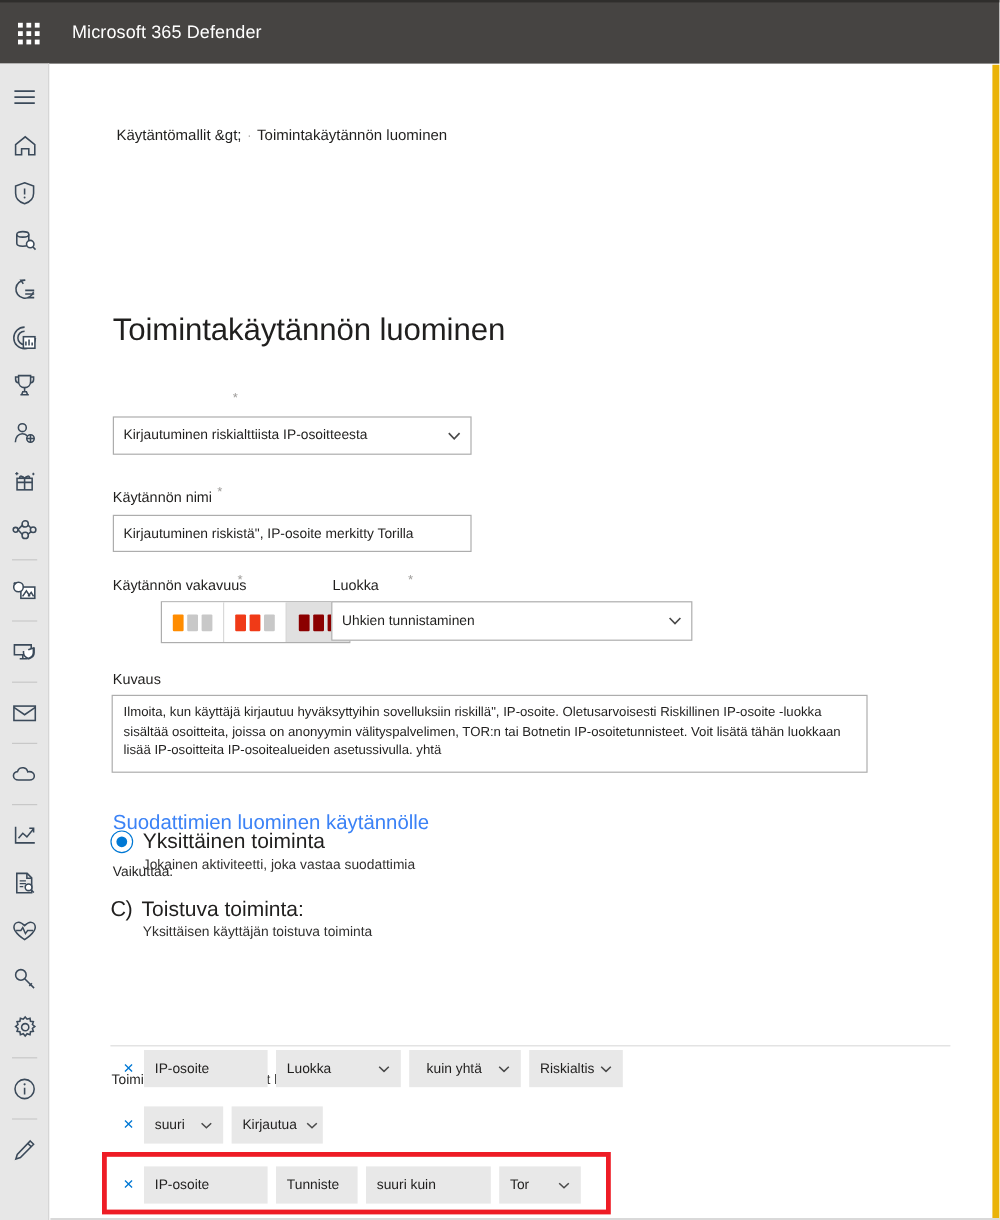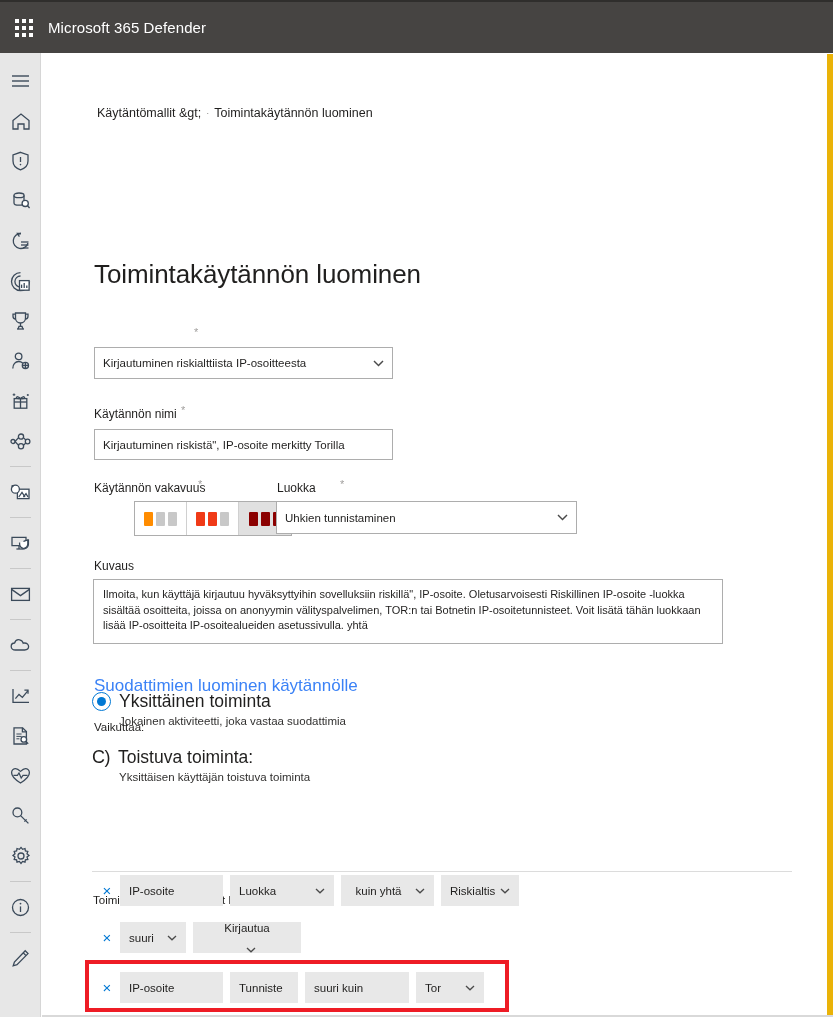--- a/index.html
+++ b/index.html
@@ -32,21 +32,21 @@
   #waffle .grid {
     display: grid;
     grid-template-columns: repeat(3, 4px);
     grid-template-rows: repeat(3, 4px);
     gap: 3px;
   }
   #waffle .grid i { background: #ffffff; display: block; width: 4px; height: 4px; }
   #suite-title {
     color: #ffffff;
     font-size: 15px;
-    margin-left: 0;
+    margin-left: 12px;
     letter-spacing: .1px;
     white-space: nowrap;
   }
 
   
   #nav-rail {
     position: absolute;
     left: 0; top: 53px;
     width: 41px; height: 964px;
     background: #e7e7e7;
@@ -629,21 +629,21 @@
   <div class="filter-row" style="left:52px; top:868px;">
     <span class="remove-x">×</span>
     <span class="pill" style="width:66px;">
       <span class="ptxt">suuri</span>
       <span class="pchev">
         <svg width="10" height="6" viewBox="0 0 10 6">
             <polyline points="1,1 5,4.8 9,1" fill="none" stroke="#4a4a4a" stroke-width="1.3"></polyline>
           </svg>
       </span>
     </span>
-    <span class="pill" style="width:108px;flex-direction:column;">
+    <span class="pill" style="width:76px;">
       <span class="ptxt">Kirjautua</span>
       <span class="pchev">
         <svg width="10" height="6" viewBox="0 0 10 6">
             <polyline points="1,1 5,4.8 9,1" fill="none" stroke="#4a4a4a" stroke-width="1.3"></polyline>
           </svg>
       </span>
     </span>
   </div>
 
   <div class="filter-row" style="left:52px; top:918px;">

